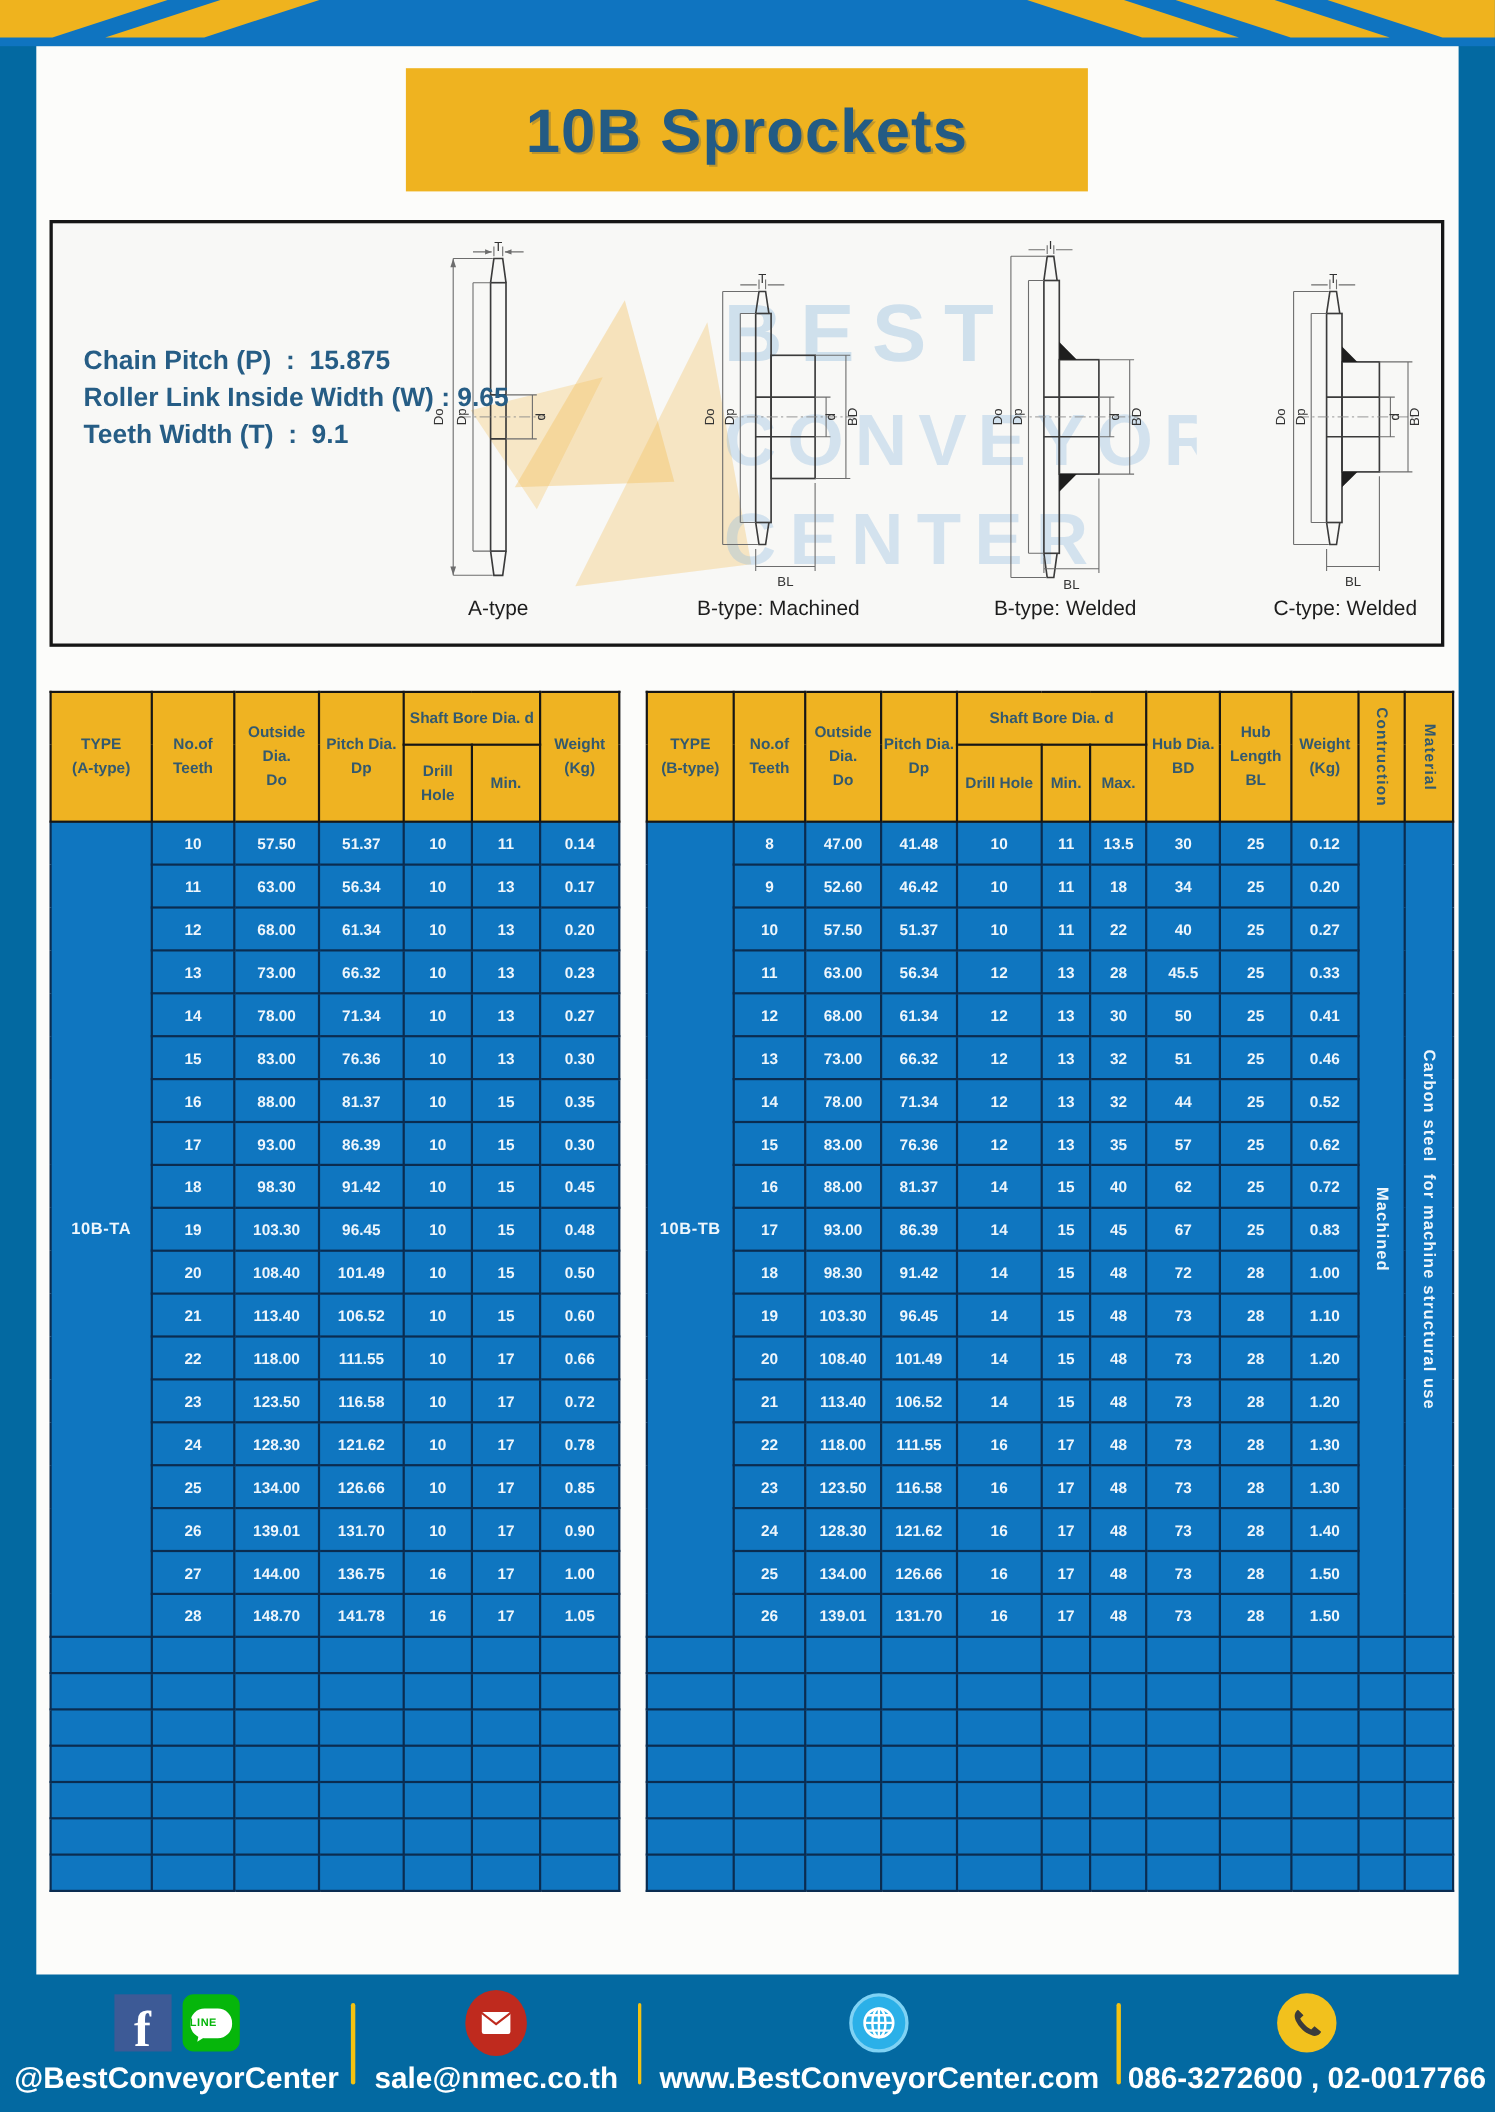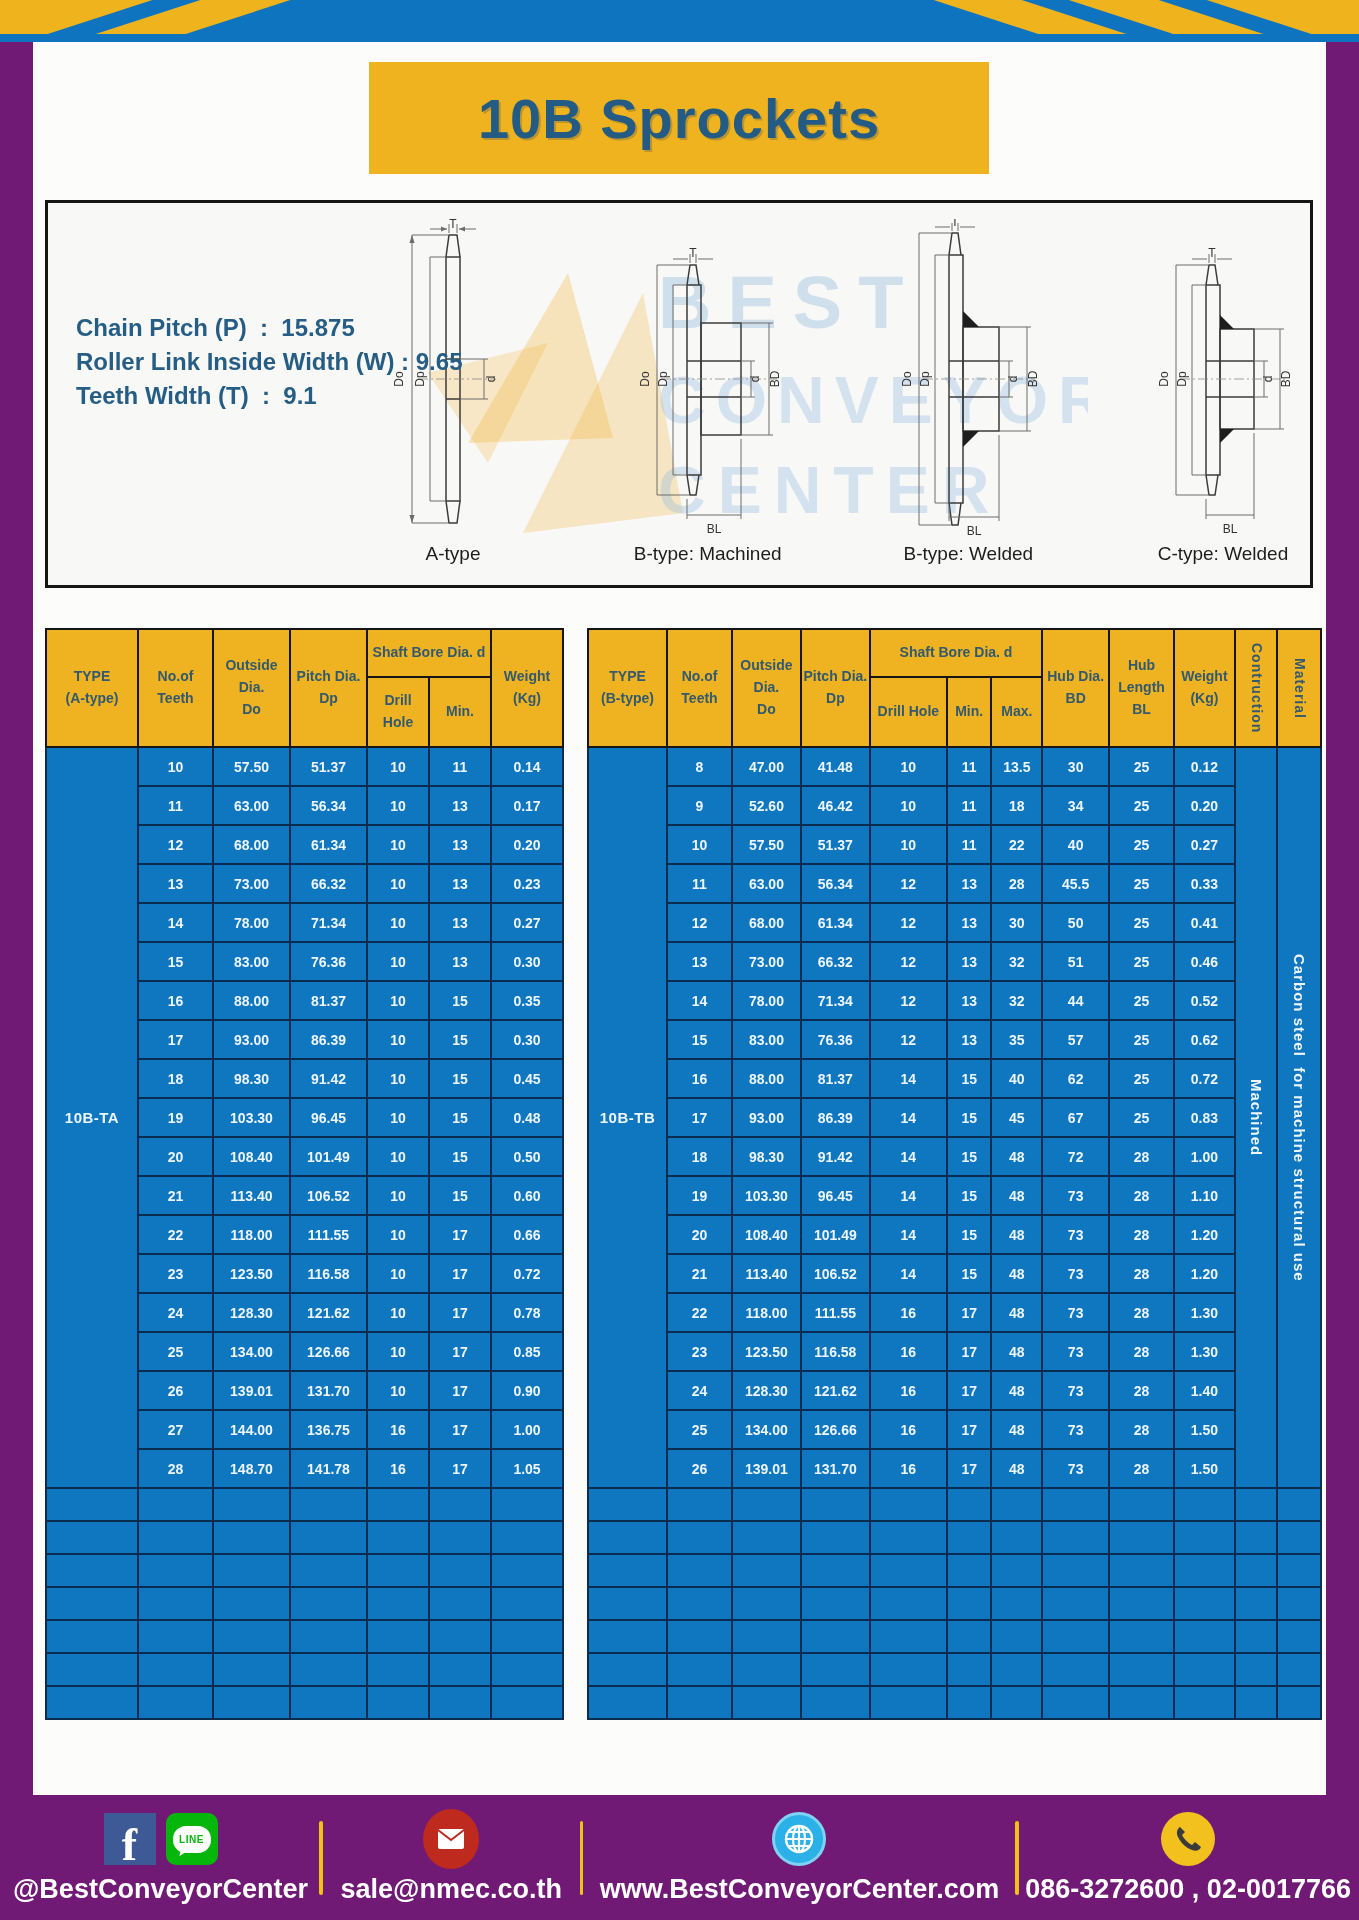--- a/index.html
+++ b/index.html
@@ -1,16 +1,16 @@
 <!DOCTYPE html>
 <html><head>
 <meta charset="utf-8">
 <style>
   html,body{margin:0;padding:0;background:#0f74c0;}
-  .page{position:relative;width:1359px;height:1920px;background:#701a75;
+  .page{position:relative;width:1359px;height:1920px;background:#0369a1;
         font-family:"Liberation Sans",sans-serif;overflow:hidden;margin:0 auto;}
   
   .top-band{position:absolute;left:0;top:0;width:1359px;height:42px;background:#0f74c0;overflow:hidden;}
   .stripe{position:absolute;top:0;height:34px;background:#efb31e;transform:skewX(-72deg);}
   .stripe.r{transform:skewX(72deg);}
   
   .content{position:absolute;left:33px;top:42px;width:1293px;height:1753px;background:#fcfcfa;}
   
   .title-box{position:absolute;left:336px;top:20px;width:620px;height:112px;background:#efb320;
              display:flex;align-items:center;justify-content:center;}
@@ -52,21 +52,21 @@
   .f-sec{display:flex;flex-direction:column;align-items:center;justify-content:center;gap:6px;}
   .f-icons{display:flex;gap:10px;align-items:center;height:58px;}
   .f-label{color:#ffffff;font-size:27px;font-weight:bold;white-space:nowrap;}
   .f-div{width:7px;height:74px;background:#f3c211;border-radius:3px;margin:0 6px;align-self:center;}
   .fb-icon{width:52px;height:52px;background:#3d5a96;display:flex;align-items:flex-end;
            justify-content:center;overflow:hidden;}
   .fb-icon span{color:#fff;font-size:46px;font-weight:bold;line-height:.9;font-family:"Liberation Serif",serif;}
   .line-icon{width:52px;height:52px;background:#06b60b;border-radius:10px;display:flex;
              align-items:center;justify-content:center;position:relative;}
   .line-bubble{width:38px;height:27px;background:#fff;border-radius:13px;display:flex;
-               align-items:center;justify-content:center;}
+               align-items:center;}
   .line-bubble span{color:#06b60b;font-size:10px;font-weight:bold;letter-spacing:.5px;}
   .line-tail{position:absolute;left:14px;bottom:8px;width:0;height:0;border-left:7px solid #fff;
              border-bottom:7px solid transparent;transform:rotate(12deg);}
   .mail-icon{width:56px;height:60px;background:#bf2a1e;border-radius:50%;display:flex;
              align-items:center;justify-content:center;}
   .globe-icon{width:54px;height:54px;background:#2bb0e8;border-radius:50%;display:flex;
               align-items:center;justify-content:center;border:3px solid #7fd2f4;box-sizing:border-box;}
   .phone-icon{width:54px;height:54px;background:#f2c11d;border-radius:50%;display:flex;
               align-items:center;justify-content:center;}
 </style>

